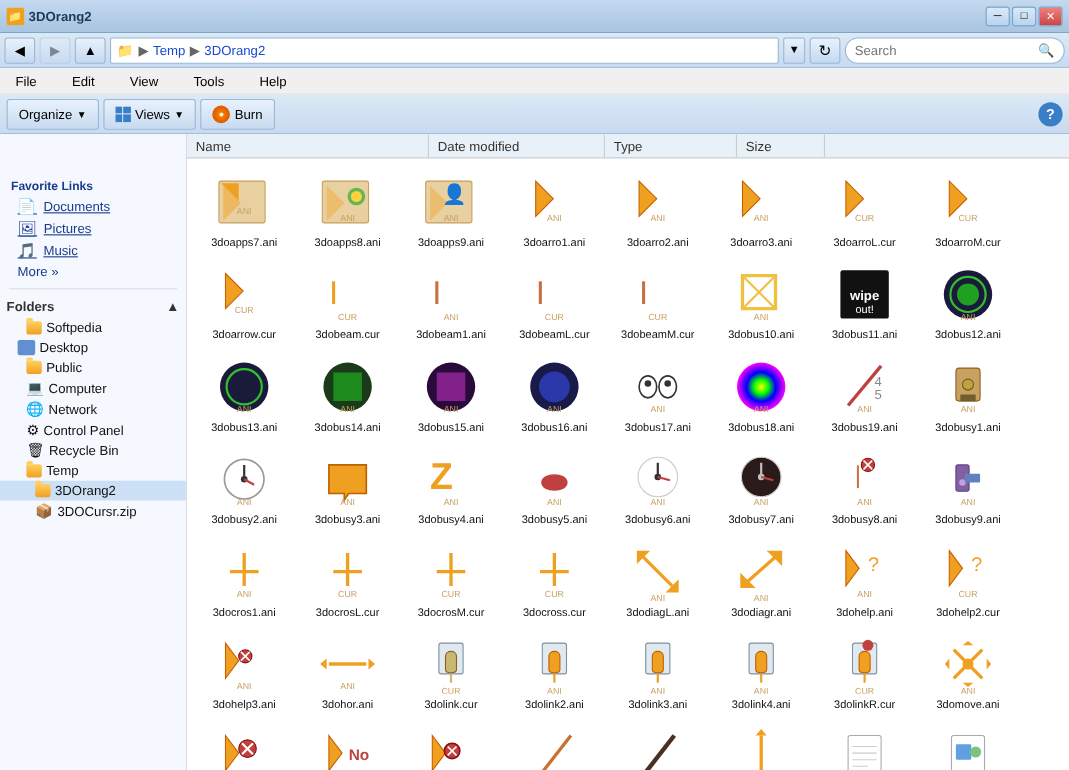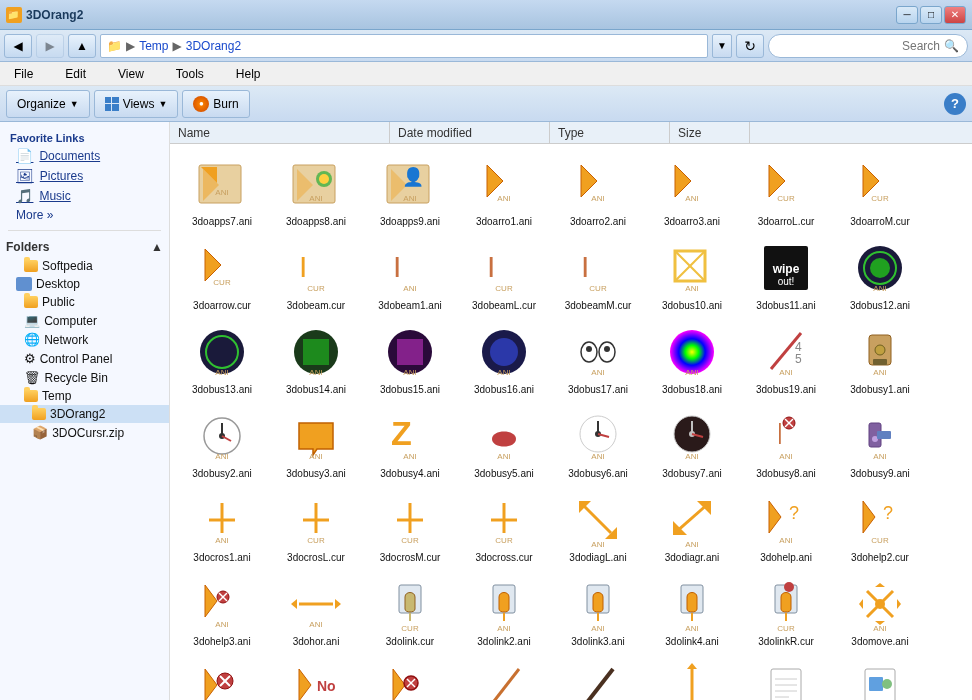--- a/index.html
+++ b/index.html
@@ -51,21 +51,21 @@
       width: 200px;
       height: 24px;
       border: 1px solid #9ab8d8;
       border-radius: 12px;
       background: white;
       display: flex;
       align-items: center;
       padding: 0 8px;
       gap: 4px;
     }
-    .search-input { border: none; outline: none; flex: 1; font-size: 12px; color: #888; background: transparent; text-align: right; }
+    .search-input { border: none; outline: none; flex: 1; font-size: 12px; color: #888; background: transparent; }
     .search-icon { color: #666; font-size: 12px; }
 
     
     .menu-bar {
       height: 24px;
       background: #f0f0f0;
       display: flex;
       align-items: center;
       padding: 0 6px;
       border-bottom: 1px solid #ddd;
@@ -125,20 +125,21 @@
       border-right: 1px solid #ddd;
       overflow-y: auto;
       padding: 6px 0;
     }
     .sidebar-section-title {
       font-size: 11px;
       font-weight: bold;
       color: #1a3a8c;
       padding: 4px 10px 2px;
       cursor: pointer;
+      margin-top: 32px;
     }
     .sidebar-link {
       display: flex;
       align-items: center;
       padding: 2px 10px 2px 16px;
       gap: 6px;
       cursor: pointer;
       color: #1a3a8c;
       font-size: 12px;
       text-decoration: underline;

